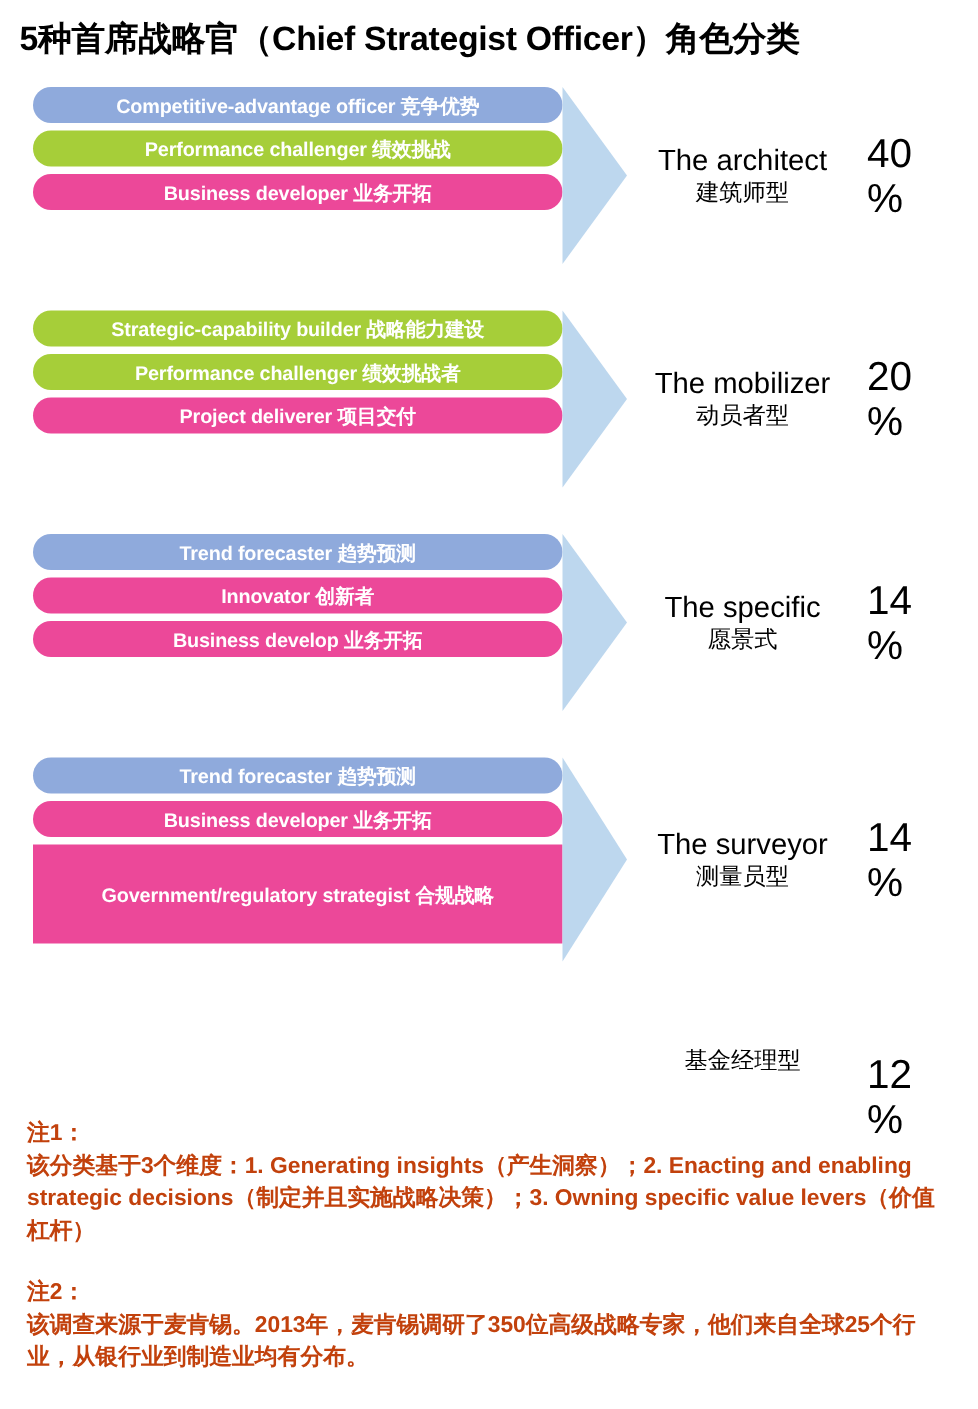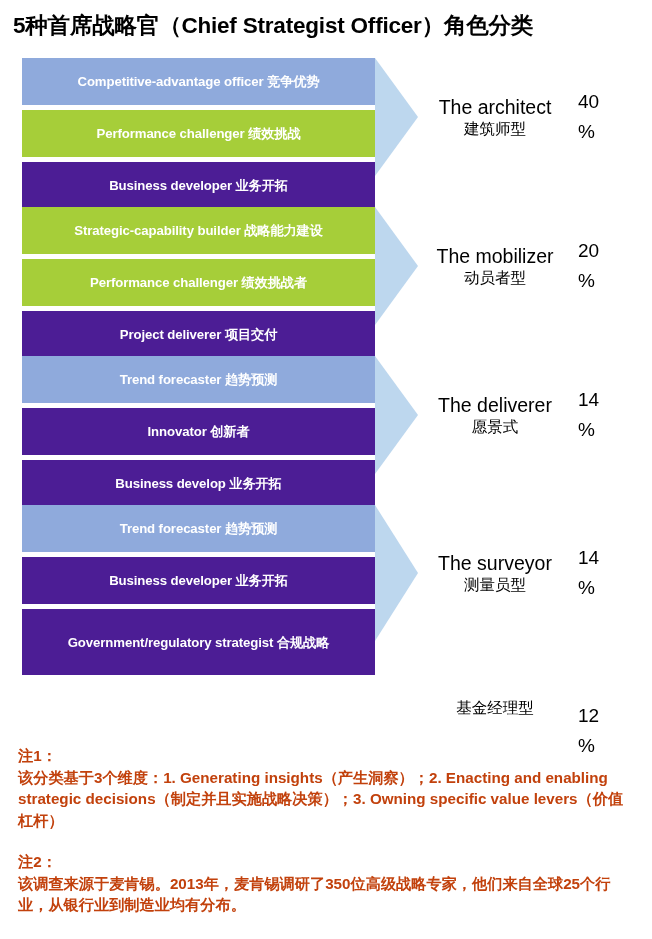--- a/index.html
+++ b/index.html
@@ -61,26 +61,26 @@
     color: #ffffff;
     font-weight: bold;
     font-size: 13.2px;
     line-height: 17px;
     padding: 0 6px;
     margin-bottom: 5px;
     letter-spacing: -0.1px;
   }
   .bar:last-child { margin-bottom: 0; }
 
-  .bar.h1 { height: 47px; }
+  .bar.h1 { height: 24px; border-radius: 16px; }
   .bar.h2 { height: 66px; }
 
   .c-blue  { background: #8FAADC; }
   .c-green { background: #A6CE39; }
-  .c-teal  { background: #4c1d95; }
+  .c-teal  { background: #ec4899; }
 
   
   .arrowhead {
     position: absolute;
     left: 375px;
     top: 0;
     width: 0;
     height: 0;
     border-top: 58px solid transparent;
     border-bottom: 58px solid transparent;
@@ -106,21 +106,21 @@
     font-size: 15.5px;
     line-height: 20px;
   }
 
   .pct {
     position: absolute;
     left: 578px;
     width: 46px;
     text-align: left;
     color: #000000;
-    font-size: 19px;
+    font-size: 27px;
     line-height: 30px;
   }
 
   
   .note {
     position: absolute;
     left: 18px;
     width: 614px;
     color: #c2410c;
     font-size: 15.2px;
@@ -157,21 +157,21 @@
       <span style="display: block;">%</span>
     </div>
     <div class="group" style="top: 149px; height: 118px;">
       <div class="bars">
         <div class="bar h1 c-green">Strategic-capability builder 战略能力建设</div>
         <div class="bar h1 c-green">Performance challenger 绩效挑战者</div>
         <div class="bar h1 c-teal">Project deliverer 项目交付</div>
       </div>
       <div class="arrowhead" style="border-top-width: 59px; border-bottom-width: 59px;"></div>
     </div>
-    <div class="role" style="top: 335.5px;"><span>The deliverer</span><span class="cn">愿景式</span></div>
+    <div class="role" style="top: 335.5px;"><span>The specific</span><span class="cn">愿景式</span></div>
     <div class="pct" style="top: 327px;">
       <span style="display: block;">14</span>
       <span style="display: block;">%</span>
     </div>
     <div class="group" style="top: 298px; height: 118px;">
       <div class="bars">
         <div class="bar h1 c-blue">Trend forecaster 趋势预测</div>
         <div class="bar h1 c-teal">Innovator 创新者</div>
         <div class="bar h1 c-teal">Business develop 业务开拓</div>
       </div>

